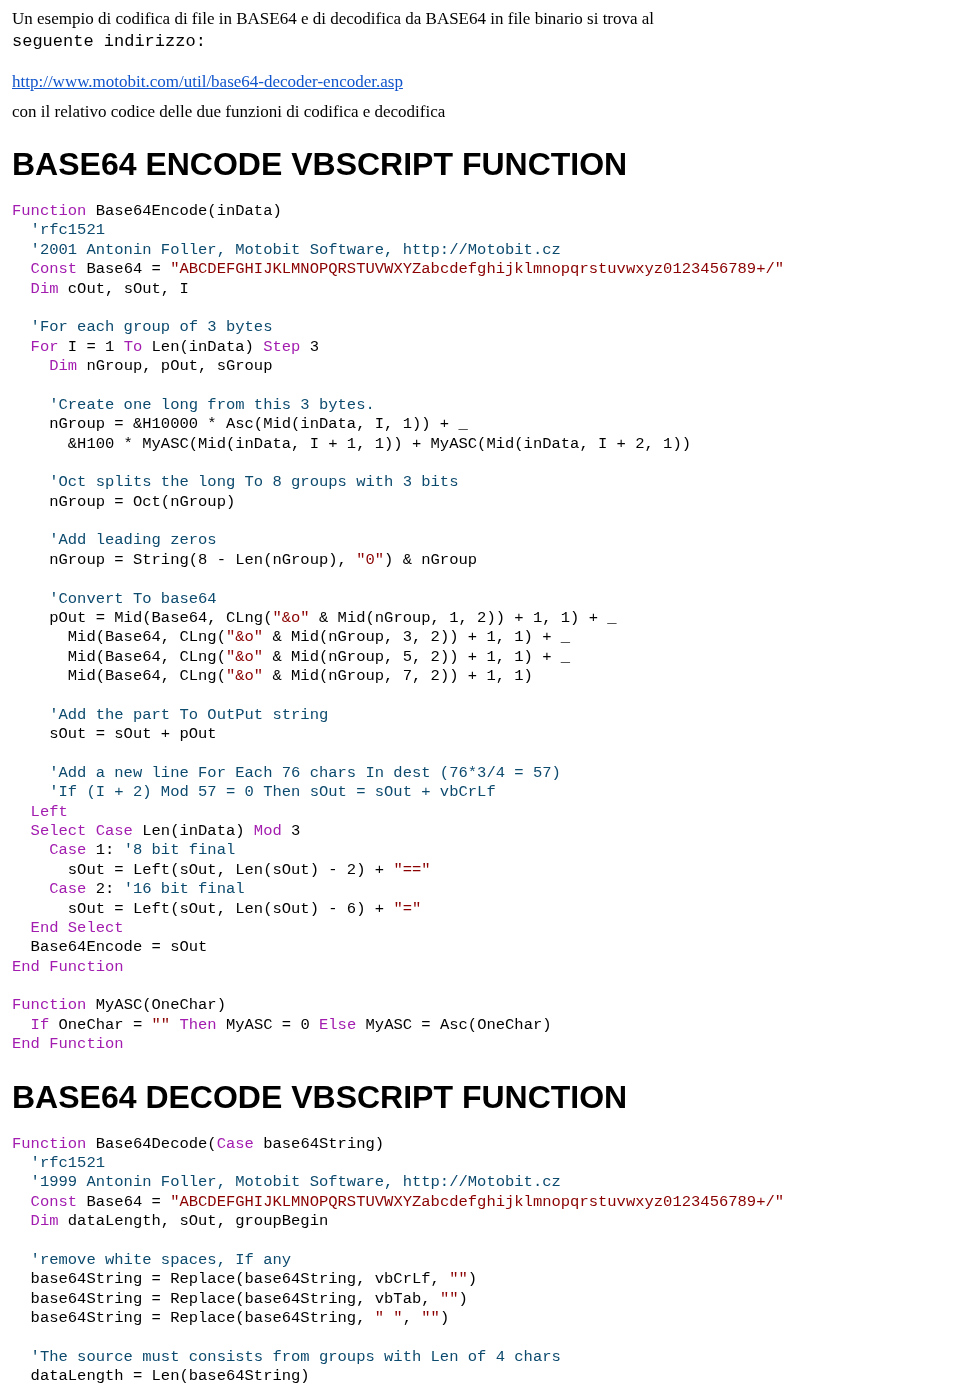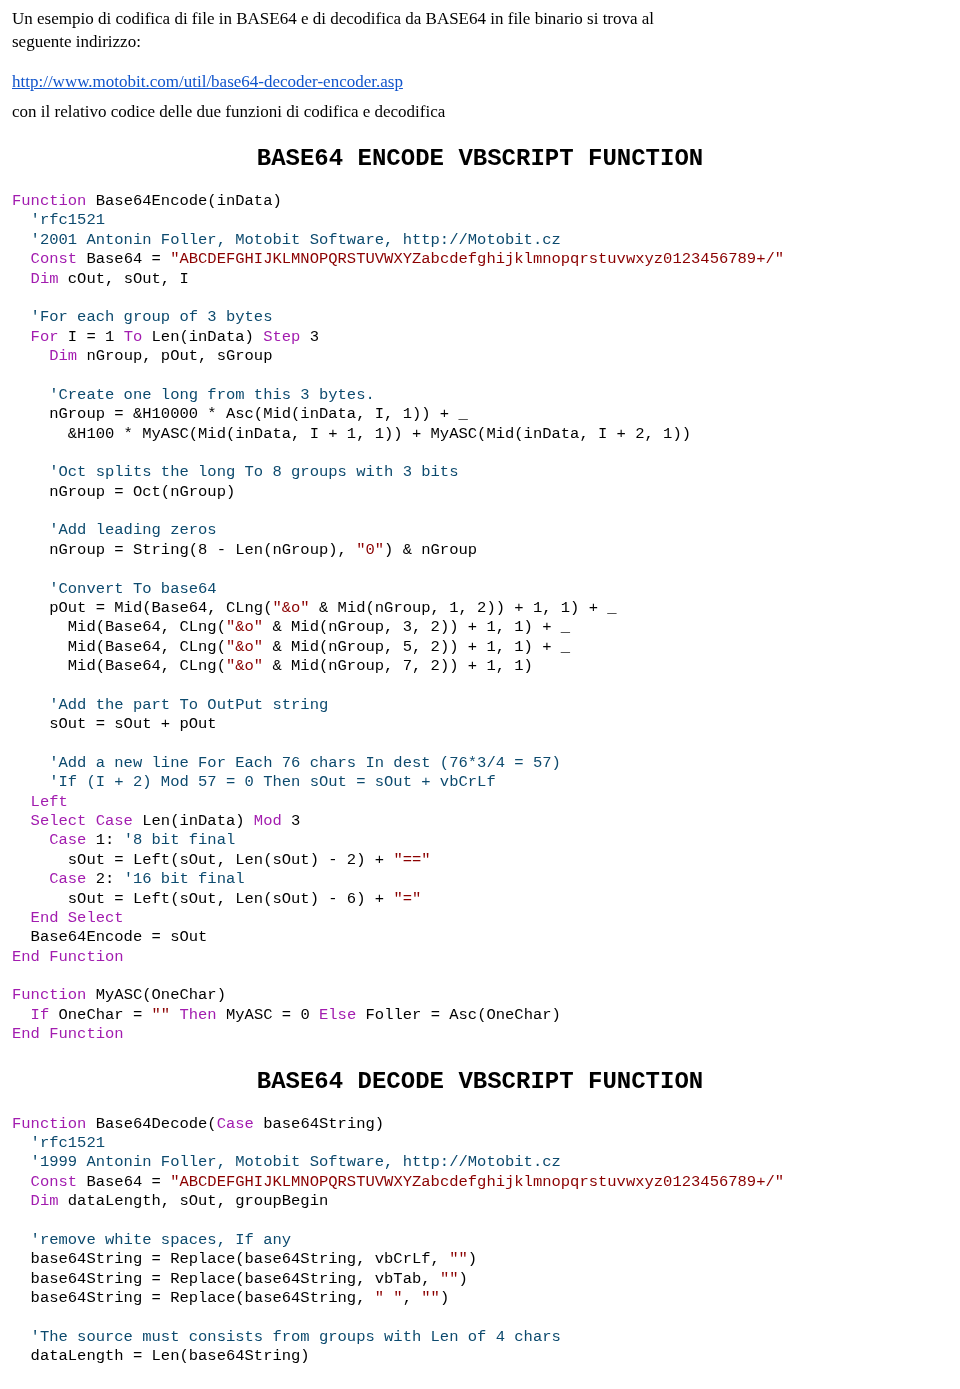--- a/index.html
+++ b/index.html
@@ -14,42 +14,41 @@
   }
   p.body-text {
     margin: 0 0 2px 0;
     font-size: 17px;
   }
   a.link {
     color: #1155cc;
     text-decoration: underline;
   }
   h2.section-heading {
-    font-family: Liberation Mono, monospace;
+    font-family: Liberation Sans, sans-serif;
     font-weight: bold;
-    font-size: 24px;
+    font-size: 32px;
     margin: 22px 0 18px 0;
-    text-align: center;
   }
   pre.code {
     font-family: "Courier New", Courier, monospace;
     font-size: 15.5px;
     line-height: 1.25;
     white-space: pre;
     margin: 0;
   }
   .kw  { color: #a21caf; }  
   .str { color: #8b0000; }  
   .cmt { color: #0c4a6e; }
 </style>
 </head>
 <body>
 
 <p class="body-text">Un esempio di codifica di file in BASE64 e di decodifica da BASE64 in file binario si trova al</p>
-<p class="body-text" style="margin-bottom:18px;">seguente indirizzo:</p>
+<p class="body-text" style="margin-bottom:18px;font-family:Liberation Mono, monospace;">seguente indirizzo:</p>
 
 <p class="body-text" style="margin-bottom:9px;">
   <a href="#" class="link">http://www.motobit.com/util/base64-decoder-encoder.asp</a>
 </p>
 
 <p class="body-text">con il relativo codice delle due funzioni di codifica e decodifica</p>
 
 <h2 class="section-heading">BASE64 ENCODE VBSCRIPT FUNCTION</h2>
 
 <pre class="code"><span class="kw">Function</span><span> Base64Encode(inData)</span>
@@ -87,21 +86,21 @@
 <span class="kw">  Select Case</span><span> Len(inData) </span><span class="kw">Mod</span><span> 3</span>
 <span class="kw">    Case</span><span> 1: </span><span class="cmt">'8 bit final</span>
 <span>      sOut = Left(sOut, Len(sOut) - 2) + </span><span class="str">"=="</span>
 <span class="kw">    Case</span><span> 2: </span><span class="cmt">'16 bit final</span>
 <span>      sOut = Left(sOut, Len(sOut) - 6) + </span><span class="str">"="</span>
 <span class="kw">  End Select</span>
 <span>  Base64Encode = sOut</span>
 <span class="kw">End Function</span>
 
 <span class="kw">Function</span><span> MyASC(OneChar)</span>
-<span class="kw">  If</span><span> OneChar = </span><span class="str">""</span><span> </span><span class="kw">Then</span><span> MyASC = 0 </span><span class="kw">Else</span><span> Foller = Asc(OneChar)</span>
+<span class="kw">  If</span><span> OneChar = </span><span class="str">""</span><span> </span><span class="kw">Then</span><span> MyASC = 0 </span><span class="kw">Else</span><span> MyASC = Asc(OneChar)</span>
 <span class="kw">End Function</span></pre>
 
 <h2 class="section-heading">BASE64 DECODE VBSCRIPT FUNCTION</h2>
 
 <pre class="code"><span class="kw">Function</span><span> Base64Decode(</span><span class="kw">Case</span><span> base64String)</span>
 <span class="cmt">  'rfc1521</span>
 <span class="cmt">  '1999 Antonin Foller, Motobit Software, http://Motobit.cz</span>
 <span class="kw">  Const</span><span> Base64 = </span><span class="str">"ABCDEFGHIJKLMNOPQRSTUVWXYZabcdefghijklmnopqrstuvwxyz0123456789+/"</span>
 <span class="kw">  Dim</span><span> dataLength, sOut, groupBegin</span>
 

